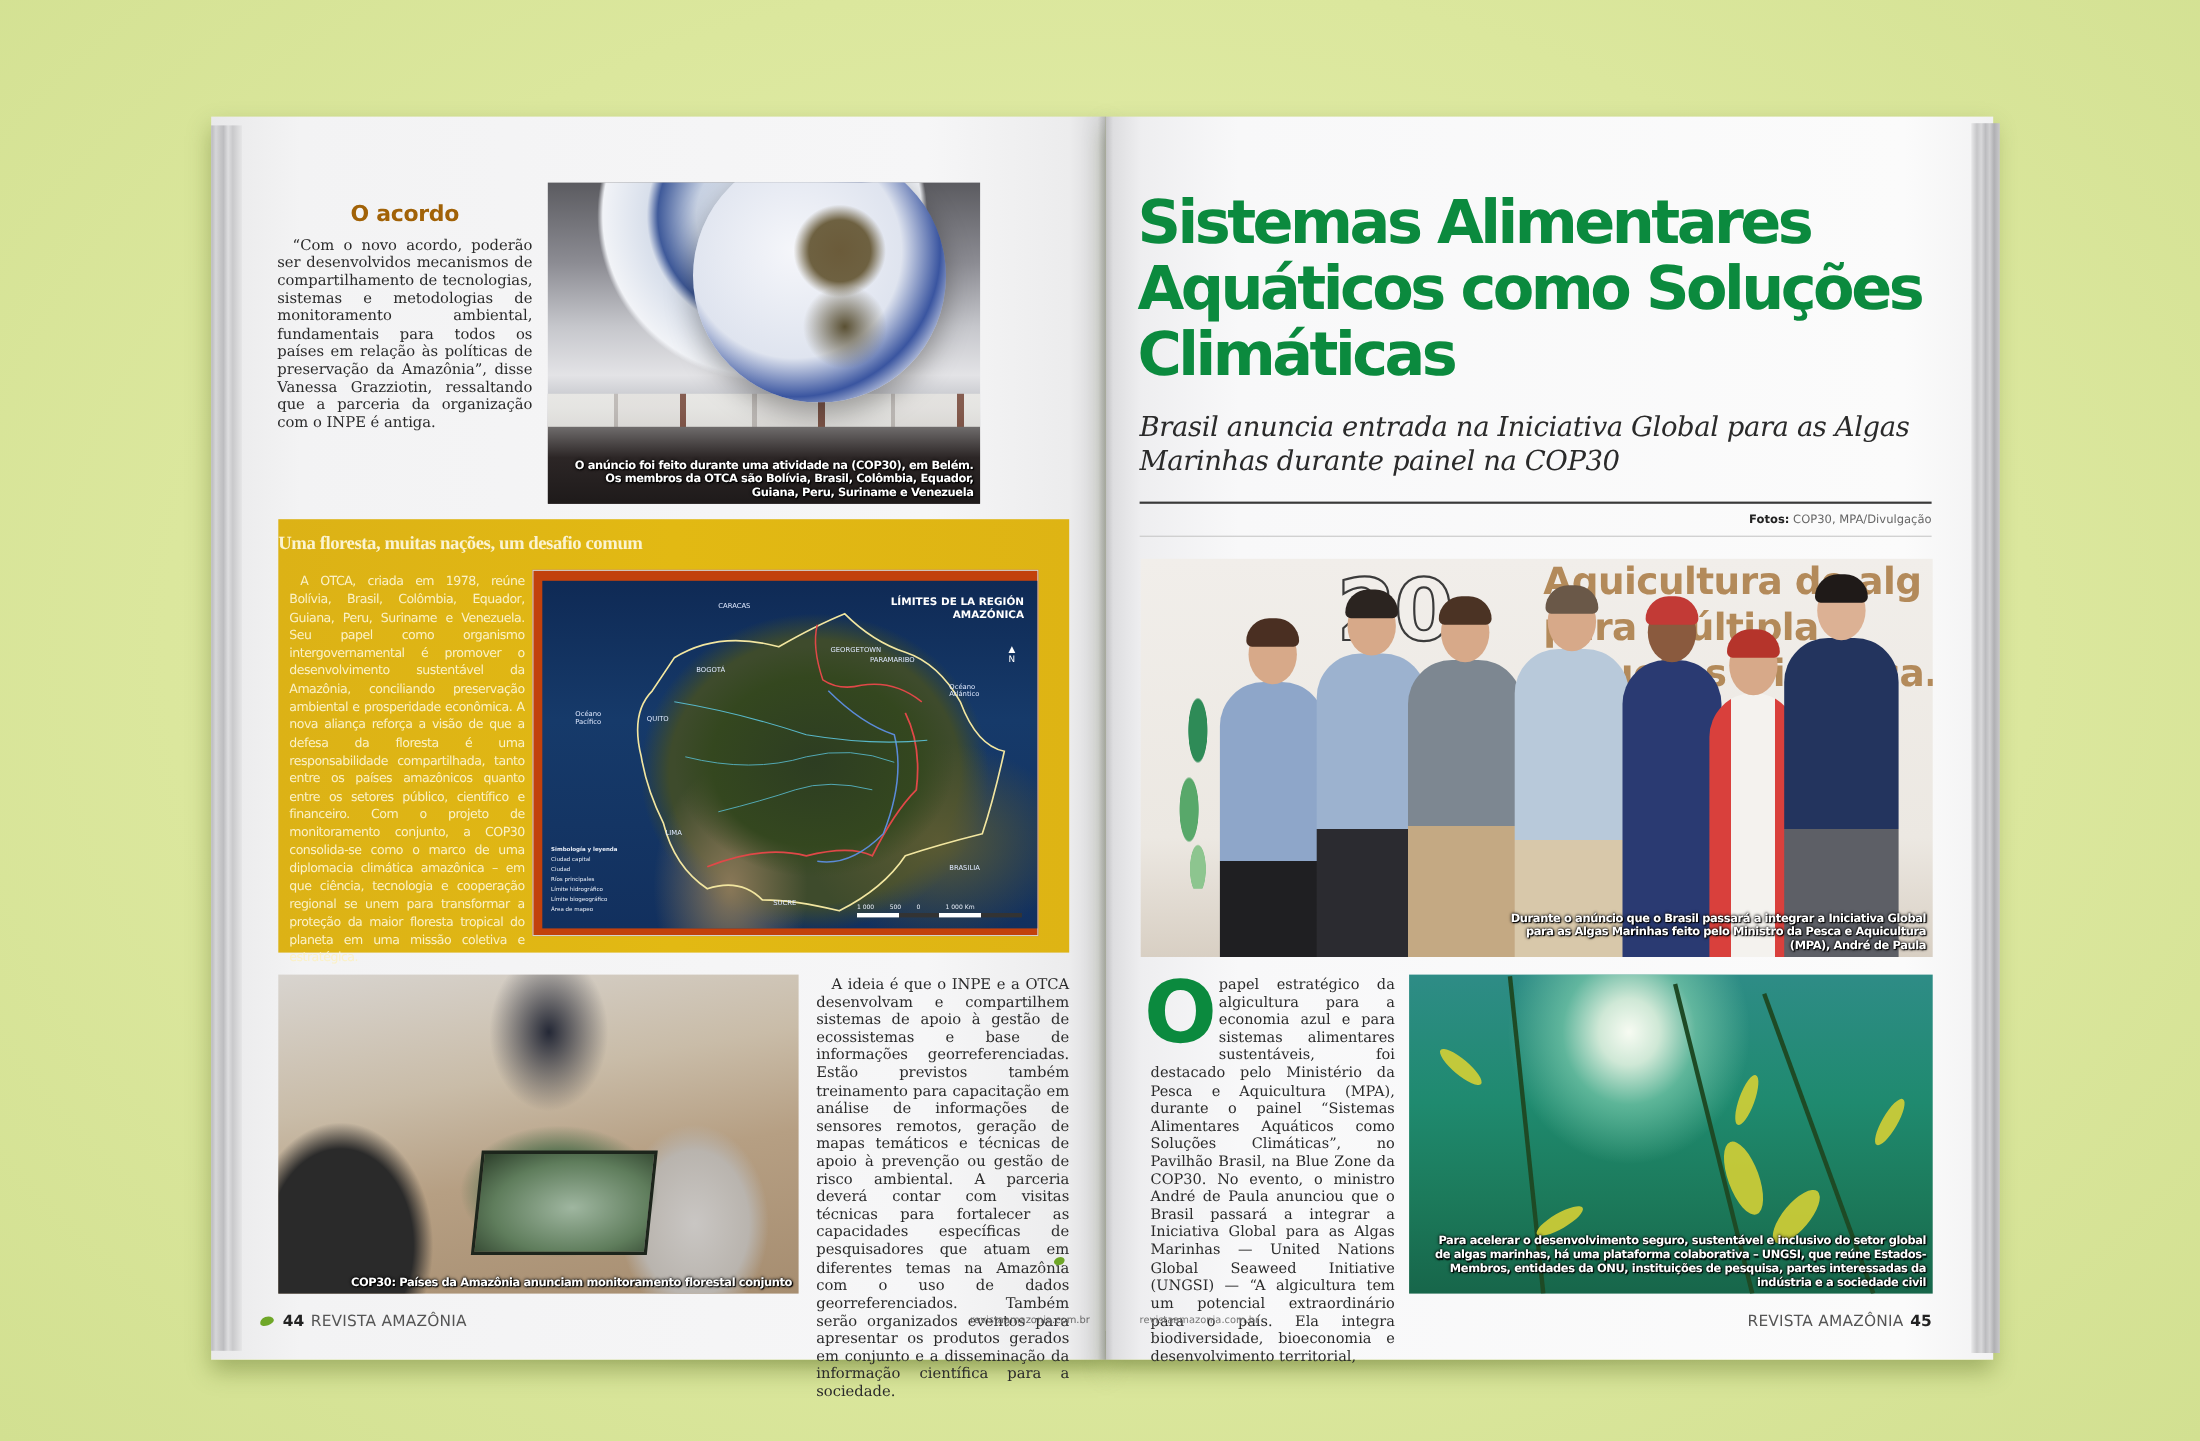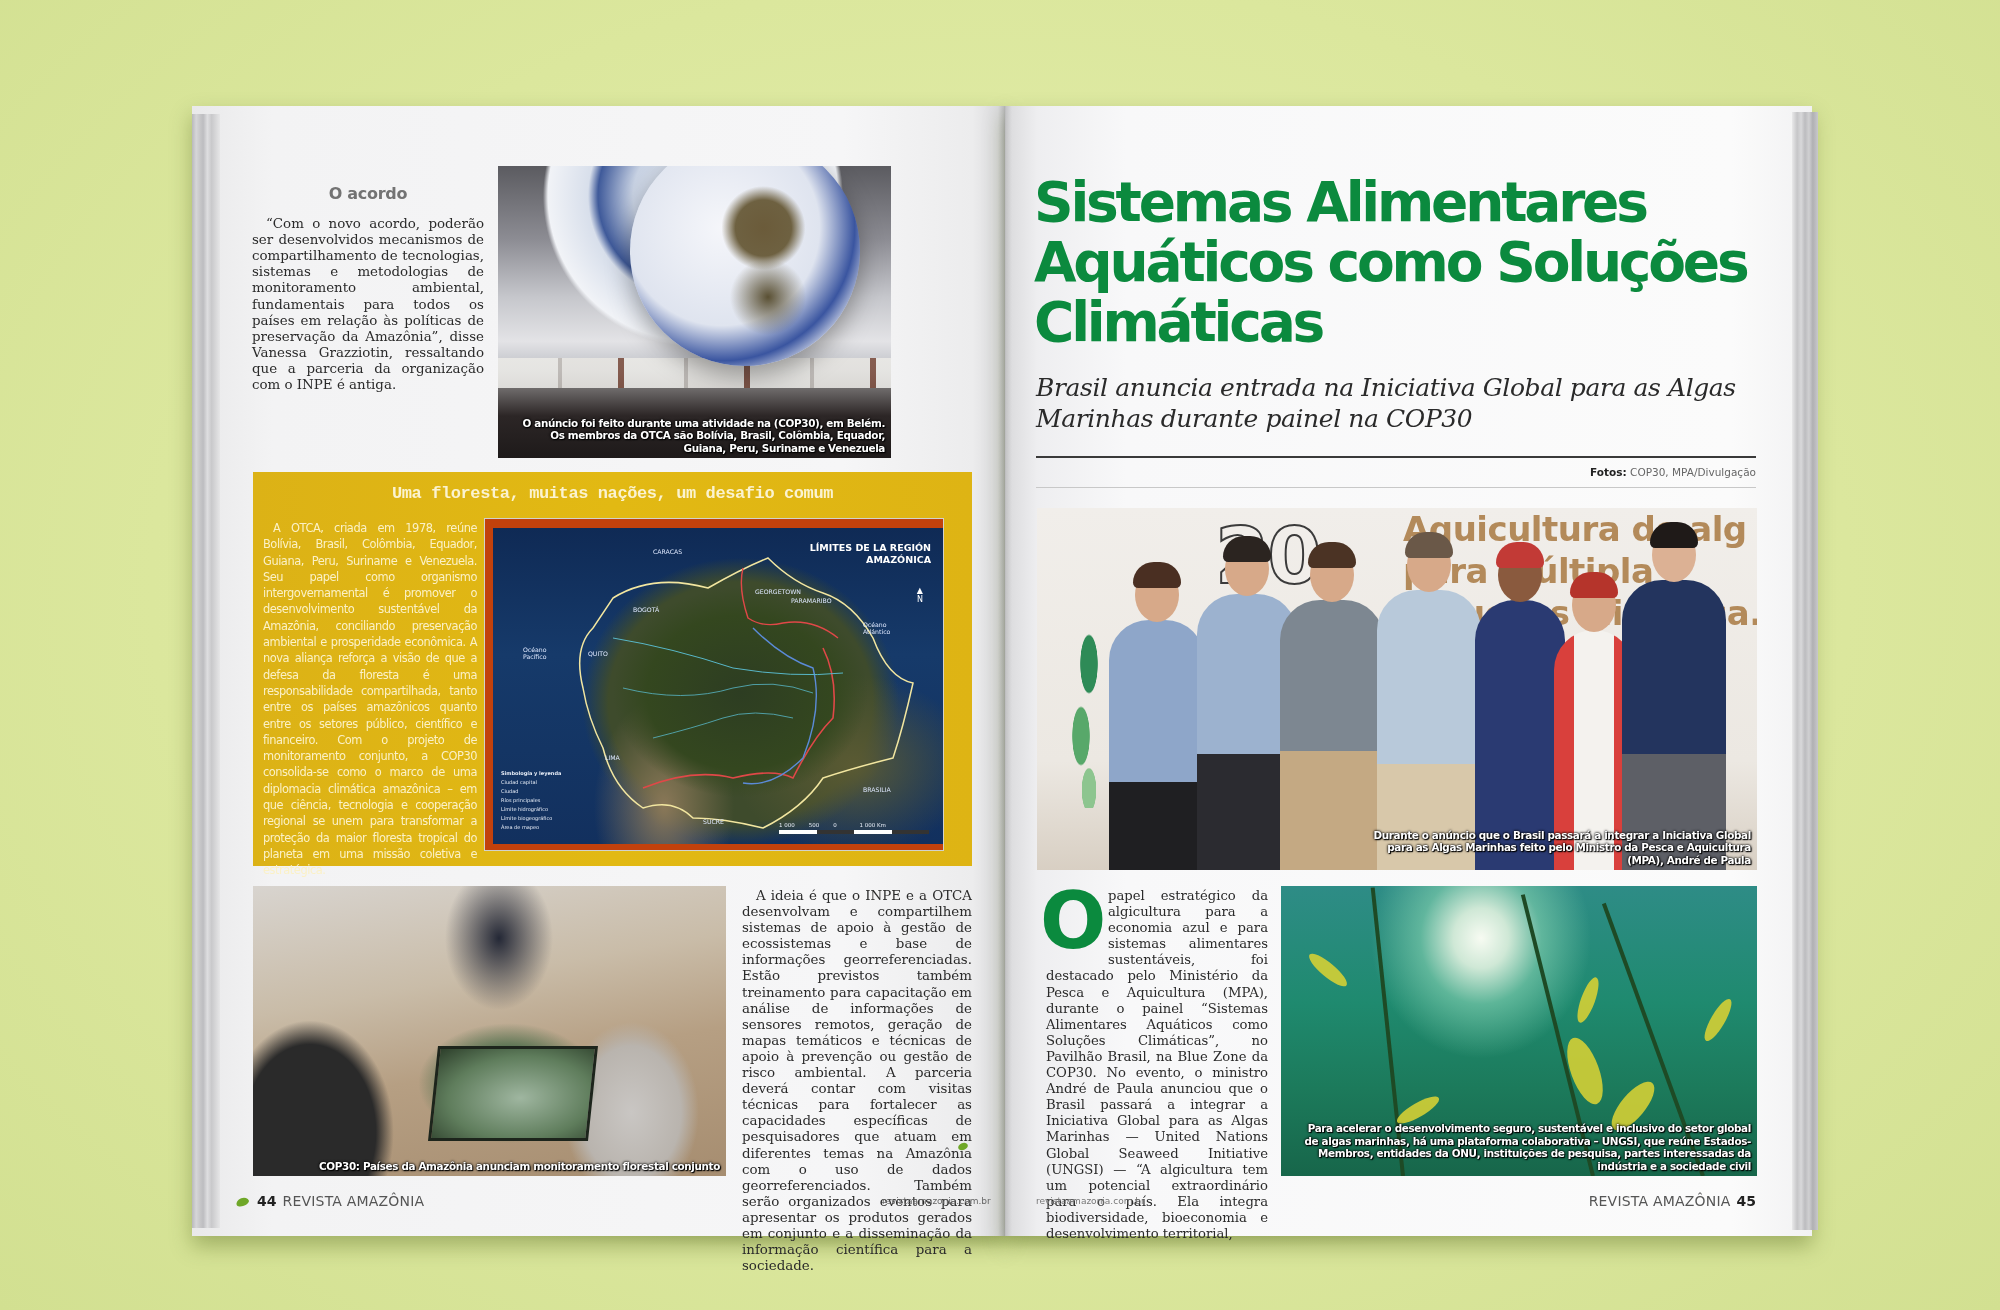--- a/index.html
+++ b/index.html
@@ -43,22 +43,22 @@
   
   .abs { position: absolute; }
 
   .body-text {
     font-family: "DejaVu Serif", serif; font-size: 13.4px; line-height: 16.1px;
     color: #2a2a2a; text-align: justify; hyphens: auto;
   }
   .body-text p { text-indent: 14px; }
 
   .subhead {
-    font-family: "DejaVu Sans", sans-serif; font-weight: bold; font-size: 16px;
-    color: #737373; text-align: center; letter-spacing: -0.3px;
+    font-family: "DejaVu Sans", sans-serif; font-weight: bold; font-size: 20px;
+    color: #a16207; text-align: center; letter-spacing: -0.3px;
   }
 
   .photo { position: absolute; overflow: hidden; }
   .caption {
     position: absolute; right: 6px; bottom: 4px;
     font-family: "DejaVu Sans", sans-serif; font-size: 10.4px; line-height: 12.5px;
     color: #ffffff; text-align: right; font-weight: bold; letter-spacing: -0.35px;
     text-shadow: 0 0 2px #000, 0 0 3px #000, 1px 1px 1px #000;
   }
 
@@ -87,22 +87,22 @@
     opacity: 0.85;
   }
 
   
   .yellow-box {
     position: absolute; left: 253px; top: 472px; width: 719px; height: 394px;
     background: linear-gradient(90deg, #dcb216 0%, #e2b913 50%, #deb414 100%);
   }
   .yellow-title {
     position: absolute; left: 0; top: 12px; width: 100%;
-    font-family: Liberation Mono, monospace; font-weight: bold; font-size: 17px;
-    color: #fbf3d0; text-align: center; letter-spacing: -0.4px;
+    font-family: Liberation Serif, serif; font-weight: bold; font-size: 17px;
+    color: #fbf3d0; text-align: left; letter-spacing: -0.4px;
   }
   .yellow-text {
     position: absolute; left: 10px; top: 48px; width: 214px;
     font-family: "DejaVu Sans", sans-serif; font-size: 11.4px; line-height: 16.3px;
     color: #fbf1c6; text-align: justify; letter-spacing: -0.45px;
   }
   .yellow-text p { text-indent: 10px; }
 
   
   .map-frame {

